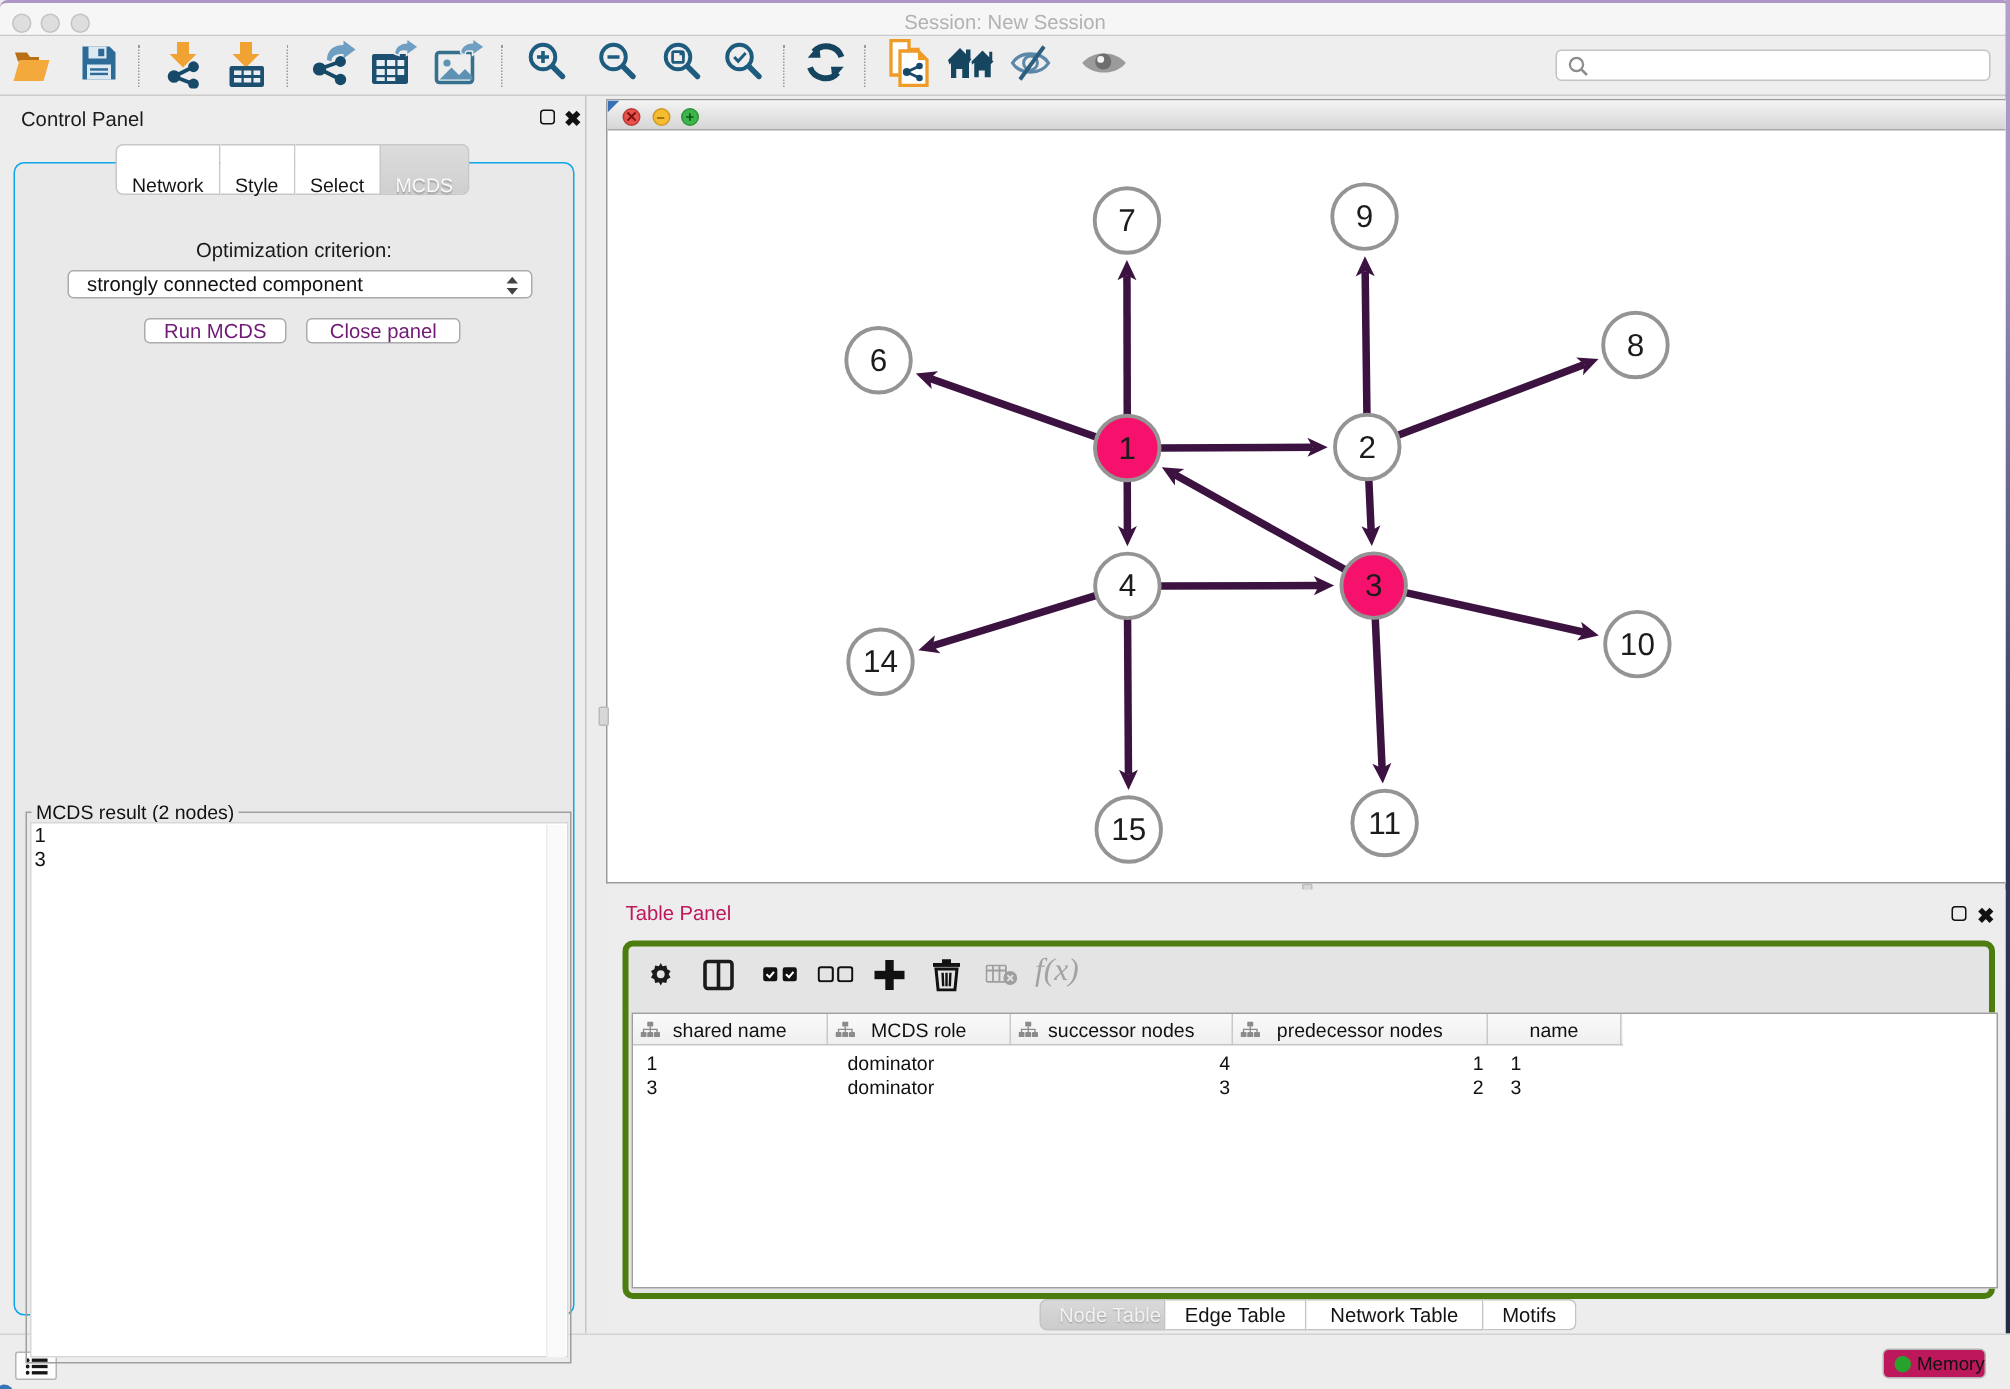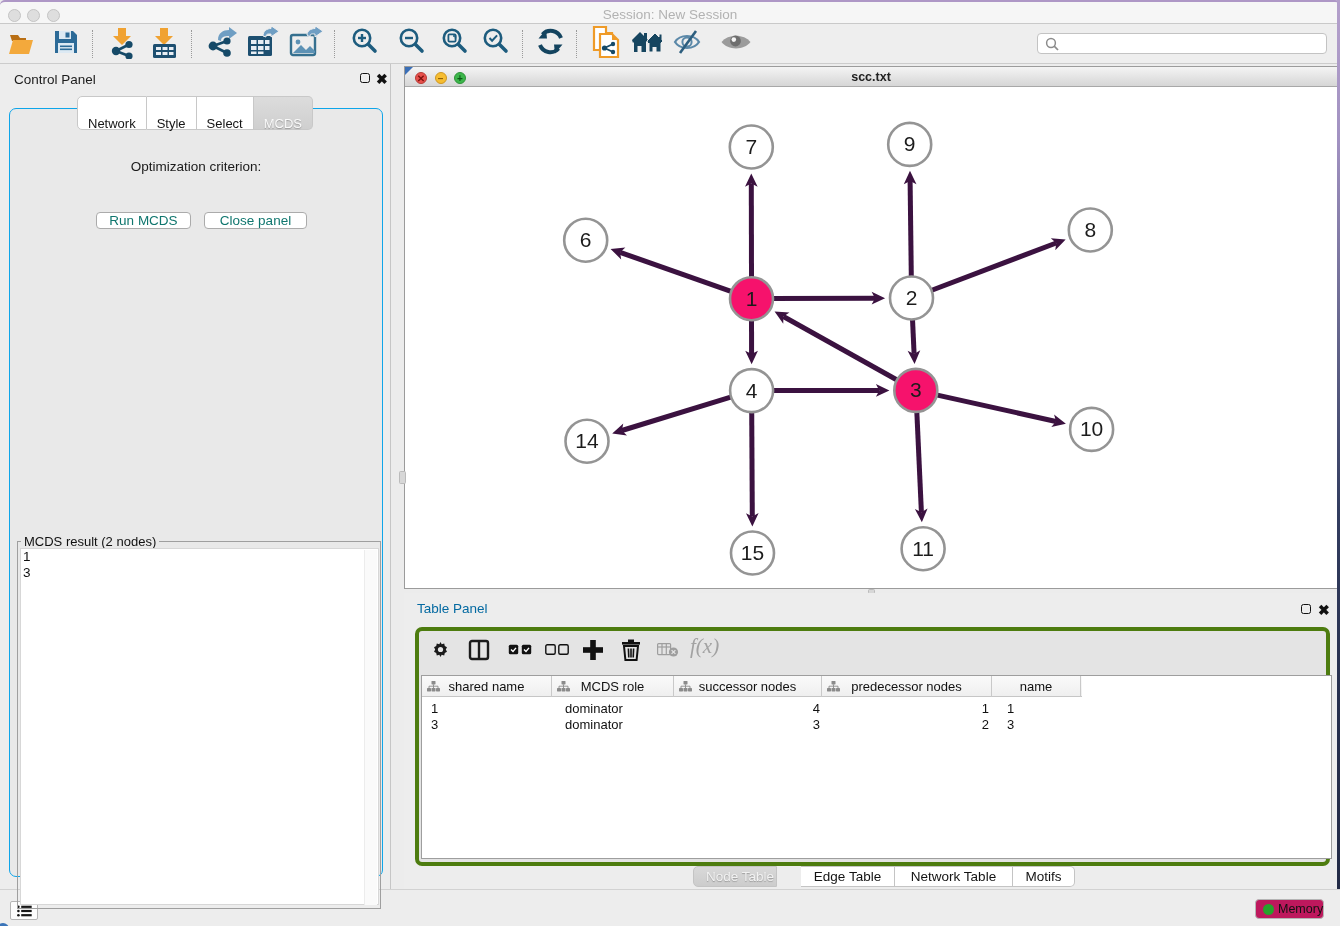--- a/index.html
+++ b/index.html
@@ -18,33 +18,33 @@
 .maxbox{position:absolute;width:10px;height:10px;border:1.6px solid #111;border-radius:2.5px;background:transparent;}
 .closex{position:absolute;font-size:14px;font-weight:bold;color:#111;line-height:1;}
 .tabs{position:absolute;height:23px;display:flex;z-index:6;}
 .tab{height:23px;line-height:22px;font-size:13px;color:#151515;background:#fff;border:1px solid #c8c8c8;border-left:none;padding:16px 10px;text-align:center;}
 .tab.first{border-left:1px solid #c8c8c8;border-radius:5px 0 0 5px;}
 .tab.last{border-radius:0 5px 5px 0;}
 .tab.sel{background:linear-gradient(#dcdcdc,#cfcfcf);color:#fafafa;text-shadow:0 1px 1px rgba(120,120,120,.6);}
 #cpcontent{position:absolute;left:9px;top:44px;z-index:1;width:374px;height:769px;background:#e9e9e9;border:1px solid #0ea5e9;border-radius:7px;}
 #optlabel{position:absolute;left:0;top:50px;width:100%;text-align:center;font-size:13.5px;color:#1a1a1a;}
 #optsel{position:absolute;left:35px;top:71px;width:310px;height:19px;background:#fff;border:1px solid #ababab;border-radius:4px;font-size:13.5px;color:#111;line-height:17px;padding-left:12px;}
-.btn{position:absolute;height:17px;background:#fff;border:1px solid #ababab;border-radius:4px;font-size:13.5px;color:#0f766e;text-align:center;line-height:15px;}
+.btn{position:absolute;height:17px;background:#fff;border:1px solid #ababab;border-radius:4px;font-size:13.5px;color:#701a75;text-align:center;line-height:15px;}
 #fieldset{position:absolute;left:7px;top:392px;width:364px;height:368px;border:1px solid #9f9f9f;margin-top:40px;}
 #fieldlegend{position:absolute;left:3px;top:-8px;background:#e9e9e9;padding:0 3px;font-size:13px;color:#111;}
 #fieldwhite{position:absolute;left:2px;top:6px;width:359px;height:357px;background:#fff;border:1px solid #d7d7d7;}
 #scrollstrip{position:absolute;right:1px;top:1px;width:13px;height:355px;background:#fafafa;border-left:1px solid #ececec;}
 
 #netwin{position:absolute;left:404px;top:66px;width:933px;height:523px;background:#fff;border:1px solid #9b9b9b;border-right:none;}
 #nettitle{position:absolute;left:0;top:0;width:100%;height:20px;background:linear-gradient(#f4f4f4,#d6d6d6);border-bottom:1px solid #a8a8a8;}
 #nettitle .t{position:absolute;width:100%;text-align:center;top:3px;font-size:12.5px;font-weight:bold;color:#222;}
 .tl{position:absolute;top:4.5px;width:12px;height:12px;border-radius:50%;font-size:10px;line-height:12px;text-align:center;font-weight:bold;}
 
 #tpanel{position:absolute;left:404px;top:593px;width:933px;height:296px;background:#ededed;}
-#tpanel .title{position:absolute;left:13px;top:8px;font-size:13.5px;color:#0369a1;}
+#tpanel .title{position:absolute;left:13px;top:8px;font-size:13.5px;color:#be185d;}
 #tpinner{position:absolute;left:11px;top:34px;width:915px;height:239px;background:#e4e4e4;border:4px solid #4d7c0f;border-radius:7px;}
 #ttoolbar{position:absolute;left:0;top:0;width:100%;height:37px;}
 #ttable{position:absolute;left:2px;top:44px;width:911px;height:184px;background:#fff;border:1px solid #9e9e9e;}
 #thead{position:absolute;left:0;top:0;width:660px;height:21px;background:linear-gradient(#fafafa,#efefef);border-bottom:1px solid #c6c6c6;font-size:13px;color:#111;}
 .hcol{position:absolute;top:0;height:21px;border-right:1px solid #c9c9c9;text-align:center;line-height:21px;}
 .hicon{position:absolute;top:5px;width:13px;height:11px;}
 .trow{position:absolute;font-size:13px;color:#111;height:16px;line-height:16px;}
 
 .btab{height:21px;line-height:20px;font-size:13.5px;color:#131313;background:#fff;border:1px solid #c4c4c4;border-left:none;text-align:center;}
 
@@ -202,40 +202,45 @@
   <div class="maxbox" style="left:360px;top:9px;"></div>
   <div class="closex" style="left:376px;top:8px;">✖</div>
   <div class="tabs" style="left:77px;top:32px;">
     <div class="tab first">Network</div>
     <div class="tab">Style</div>
     <div class="tab">Select</div>
     <div class="tab sel last">MCDS</div>
   </div>
   <div id="cpcontent">
     <div id="optlabel">Optimization criterion:</div>
+    <div id="optsel">strongly connected component
+      <svg width="9" height="13" viewBox="0 0 9 13" style="position:absolute;right:8px;top:2.5px">
+          <path d="M4.5 0.5 L8.3 5 H0.7 z" fill="#444"></path>
+          <path d="M4.5 12.5 L8.3 8 H0.7 z" fill="#444"></path>
+        </svg>
+    </div>
     <div class="btn" style="left:86px;top:103px;width:95px;">Run MCDS</div>
     <div class="btn" style="left:194px;top:103px;width:103px;">Close panel</div>
     <div id="fieldset">
       <div id="fieldlegend">MCDS result (2 nodes)</div>
       <div id="fieldwhite">
         <div style="position:absolute;left:2px;top:0px;font-size:13.5px;color:#111;line-height:16px;">1<br>3</div>
         <div id="scrollstrip"></div>
       </div>
     </div>
   </div>
 </div>
 <div id="netwin">
   <div id="nettitle">
     <svg width="8" height="8" viewBox="0 0 8 8" style="position:absolute;left:0;top:0">
         <path d="M0 0 h8 L0 8 z" fill="#3a6fb7"></path>
       </svg>
     <div class="tl" style="left:10px;background:#e8514c;border:1px solid #b73c37;color:#7c100d;">✕</div>
     <div class="tl" style="left:29.5px;background:#f6bd31;border:1px solid #cf9722;color:#8d5d04;">–</div>
     <div class="tl" style="left:49px;background:#3cb64a;border:1px solid #2e9339;color:#0b5715;">+</div>
-    <div class="t">scc.txt</div>
   </div>
   <svg width="932" height="502" style="position:absolute;left:1px;top:20px;" xmlns="http://www.w3.org/2000/svg">
 <defs>
         <marker id="ah" viewBox="0 0 10 10" refX="2.5" refY="5" markerWidth="3.9" markerHeight="2.7" orient="auto-start-reverse">
           <path d="M0,0.3 L10,5 L0,9.7 L2.5,5 z" fill="#3b1240"></path>
         </marker>
       </defs>
 <g stroke="#3b1240" stroke-width="5" marker-end="url(#ah)">
 <line x1="345.5" y1="190.7" x2="345.3" y2="96.5"></line>
 <line x1="325.7" y1="204.7" x2="214.1" y2="165.3"></line>
@@ -380,21 +385,21 @@
       <div class="trow" style="left:585px;top:25px;">1</div>
       <div class="trow" style="left:9px;top:41px;">3</div>
       <div class="trow" style="left:143px;top:41px;">dominator</div>
       <div class="trow" style="left:252px;top:41px;width:146px;text-align:right;">3</div>
       <div class="trow" style="left:400px;top:41px;width:167px;text-align:right;">2</div>
       <div class="trow" style="left:585px;top:41px;">3</div>
     </div>
   </div>
   <div class="tabs" style="left:289px;top:273px;">
     <div class="btab first" style="border-left:1px solid #c4c4c4;border-radius:5px 0 0 5px;background:linear-gradient(#d9d9d9,#cccccc);color:#f2f2f2;text-shadow:0 1px 1px rgba(120,120,120,.6);width:84px;padding-left:10px;">Node Table</div>
-    <div class="btab" style="width:94px;margin-left:24px;">Edge Table</div>
+    <div class="btab" style="width:94px;">Edge Table</div>
     <div class="btab" style="width:118px;">Network Table</div>
     <div class="btab" style="border-radius:0 5px 5px 0;width:62px;">Motifs</div>
   </div>
 </div>
 <div id="statusbar">
   <div id="listbtn">
       <svg width="15" height="12" viewBox="0 0 15 12" style="position:absolute;left:5.5px;top:3px">
         <g fill="#161616">
           <circle cx="1.4" cy="1.8" r="1.3"></circle>
           <circle cx="1.4" cy="6" r="1.3"></circle>

